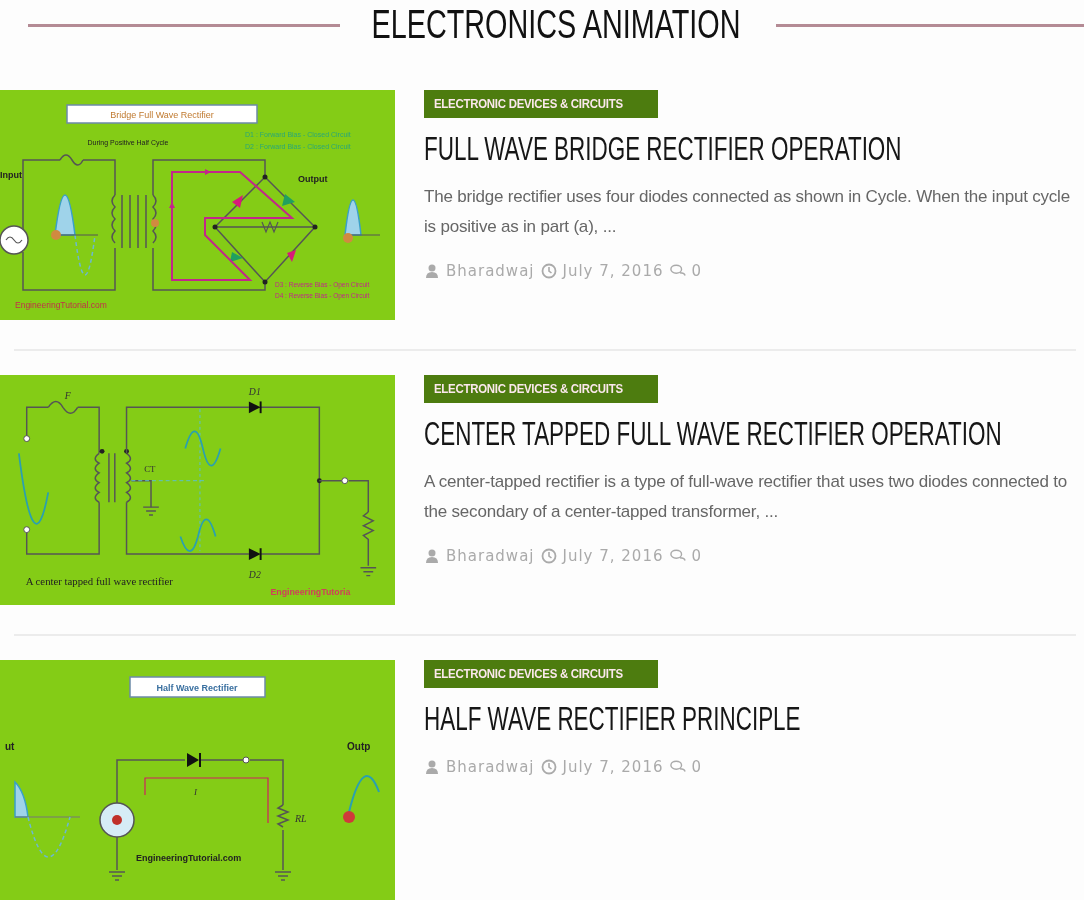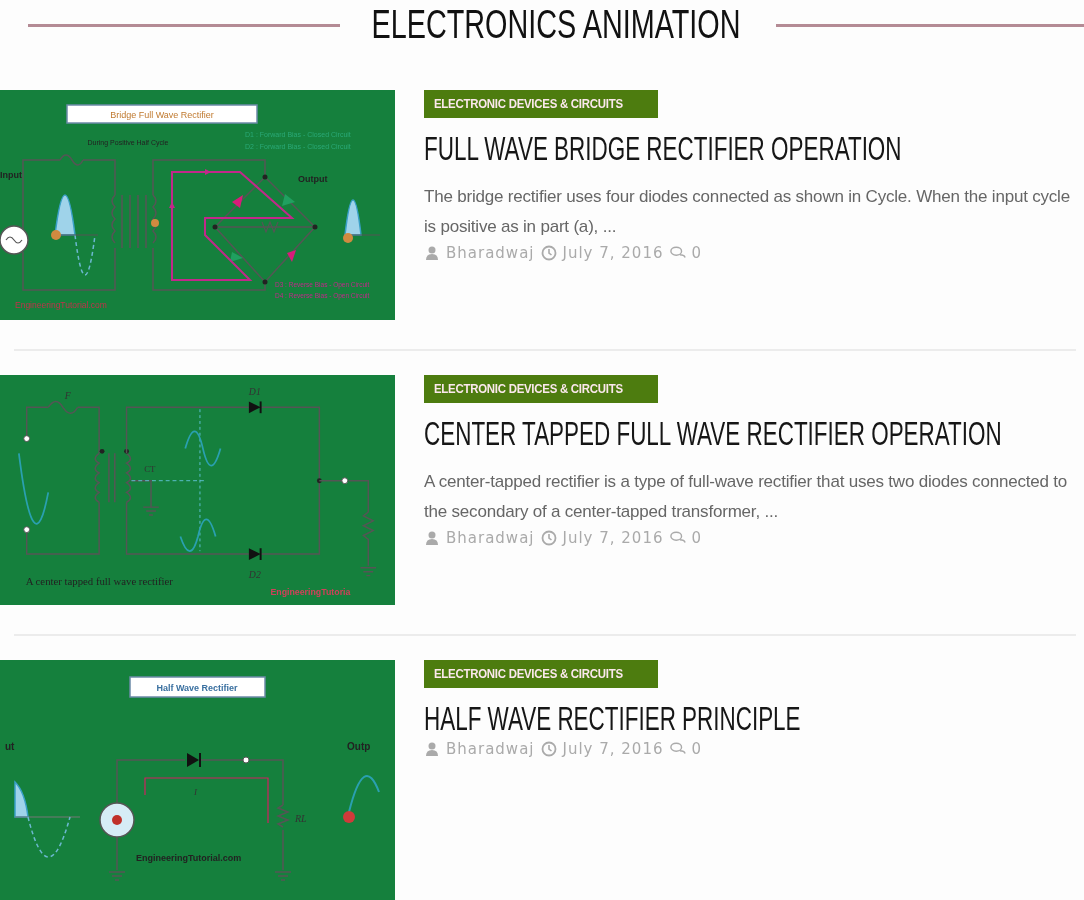--- a/index.html
+++ b/index.html
@@ -6,30 +6,30 @@
   body { width:1084px; height:900px; position:relative; overflow:hidden; font-family:"Liberation Sans", sans-serif; }
   .section-header { position:absolute; top:0; left:14px; width:1084px; height:55px; }
   .section-header .line { position:absolute; top:24px; height:3px; background:#b48b95; }
   .section-header .line.l { left:14px; width:312px; }
   .section-header .line.r { left:762px; width:312px; }
   .section-header h2 { position:absolute; left:0; width:1084px; top:2px; margin:0; text-align:center;
     font-family:"Liberation Sans Narrow","Liberation Sans", sans-serif; font-weight:400; font-size:40px; letter-spacing:0px;
     color:#111; transform:scaleX(0.72); transform-origin:center; }
 
   .post { position:absolute; left:0; width:1084px; height:270px; }
-  .post .thumb { position:absolute; left:0; top:0; width:395px; height:230px; background:#15803d; }
+  .post .thumb { position:absolute; left:0; top:0; width:395px; height:230px; background:#84cc16; }
   .post .thumb svg { width:395px; height:230px; display:block; }
   .post .content { position:absolute; left:424px; top:0; width:650px; }
   .badge { display:inline-block; background:#4d7c0f; color:#fbe8ec; font-size:13px; line-height:28px; height:28px;
     padding:0 10px; font-weight:700; letter-spacing:-0.3px; transform-origin:left; }
   .badge span { display:inline-block; transform:scaleX(0.88); transform-origin:left; white-space:nowrap; }
   .title { margin:10px 0 0 0; font-size:34px; font-weight:400; color:#161616; line-height:40px; white-space:nowrap;
     transform:scaleX(0.66); transform-origin:left; font-family:"Liberation Sans Narrow","Liberation Sans",sans-serif; }
   .excerpt { margin:14px 0 0 0; font-size:17px; line-height:30px; color:#666; width:655px; letter-spacing:-0.2px; }
-  .meta { margin-top:2px; color:#aaa; font-size:15px; display:flex; align-items:center; gap:6px; font-family:"DejaVu Sans", sans-serif; letter-spacing:1px; }
+  .meta { margin-top:20px; color:#aaa; font-size:15px; display:flex; align-items:center; gap:6px; font-family:"DejaVu Sans", sans-serif; letter-spacing:1px; }
   .meta .ico { display:inline-block; width:16px; height:16px; }
   .divider { position:absolute; left:14px; width:1062px; height:2px; background:#ececec; }
 </style>
 </head>
 <body>
 
 <div class="section-header">
   <div class="line l"></div>
   <h2>ELECTRONICS ANIMATION</h2>
   <div class="line r"></div>

